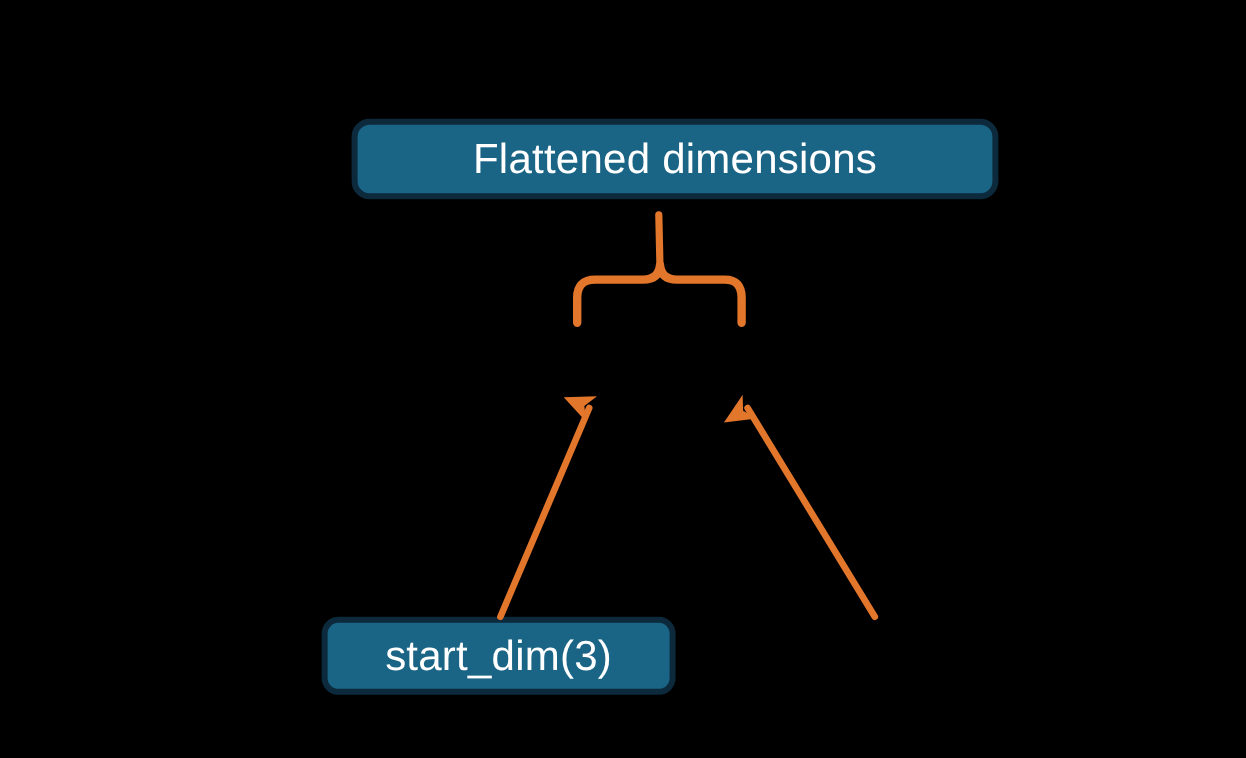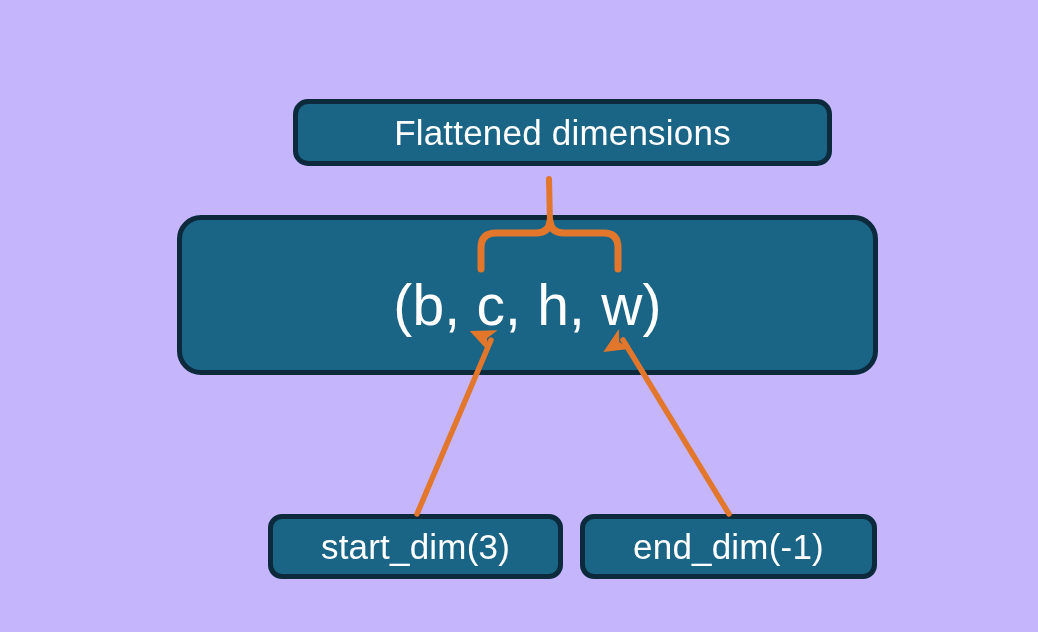--- a/index.html
+++ b/index.html
@@ -4,21 +4,21 @@
 <style>
   html, body {
     margin: 0;
     padding: 0;
     background: #ffffff;
   }
   #canvas {
     position: relative;
     width: 1038px;
     height: 632px;
-    background: #c4b5fd;
+    background: #000000;
     overflow: hidden;
     font-family: "Liberation Sans", sans-serif;
   }
   .node {
     position: absolute;
     box-sizing: border-box;
     background: #1a6485;
     border: 5px solid #0c2a3c;
     display: flex;
     align-items: center;
@@ -73,31 +73,25 @@
 </style>
 </head>
 <body>
 
 <div id="canvas">
 
   <div class="node" id="node-flattened">
     <span>Flattened dimensions</span>
   </div>
 
-  <div class="node" id="node-shape">
-    <span>(b, c, h, w)</span>
-  </div>
 
   <div class="node" id="node-start-dim">
     <span>start_dim(3)</span>
   </div>
 
-  <div class="node" id="node-end-dim">
-    <span>end_dim(-1)</span>
-  </div>
 
   <svg id="overlay" viewBox="0 0 1038 632">
     <defs>
       <marker id="arrowhead" markerWidth="4.2" markerHeight="4.6" refX="2.1" refY="4.2" orient="auto" markerUnits="strokeWidth">
         <path d="M 2.1 0 L 4.2 4.6 L 2.1 3.4 L 0 4.6 Z" fill="#e2762b"></path>
       </marker>
     </defs>
 
     <path d="M 481 269
              L 481 248

